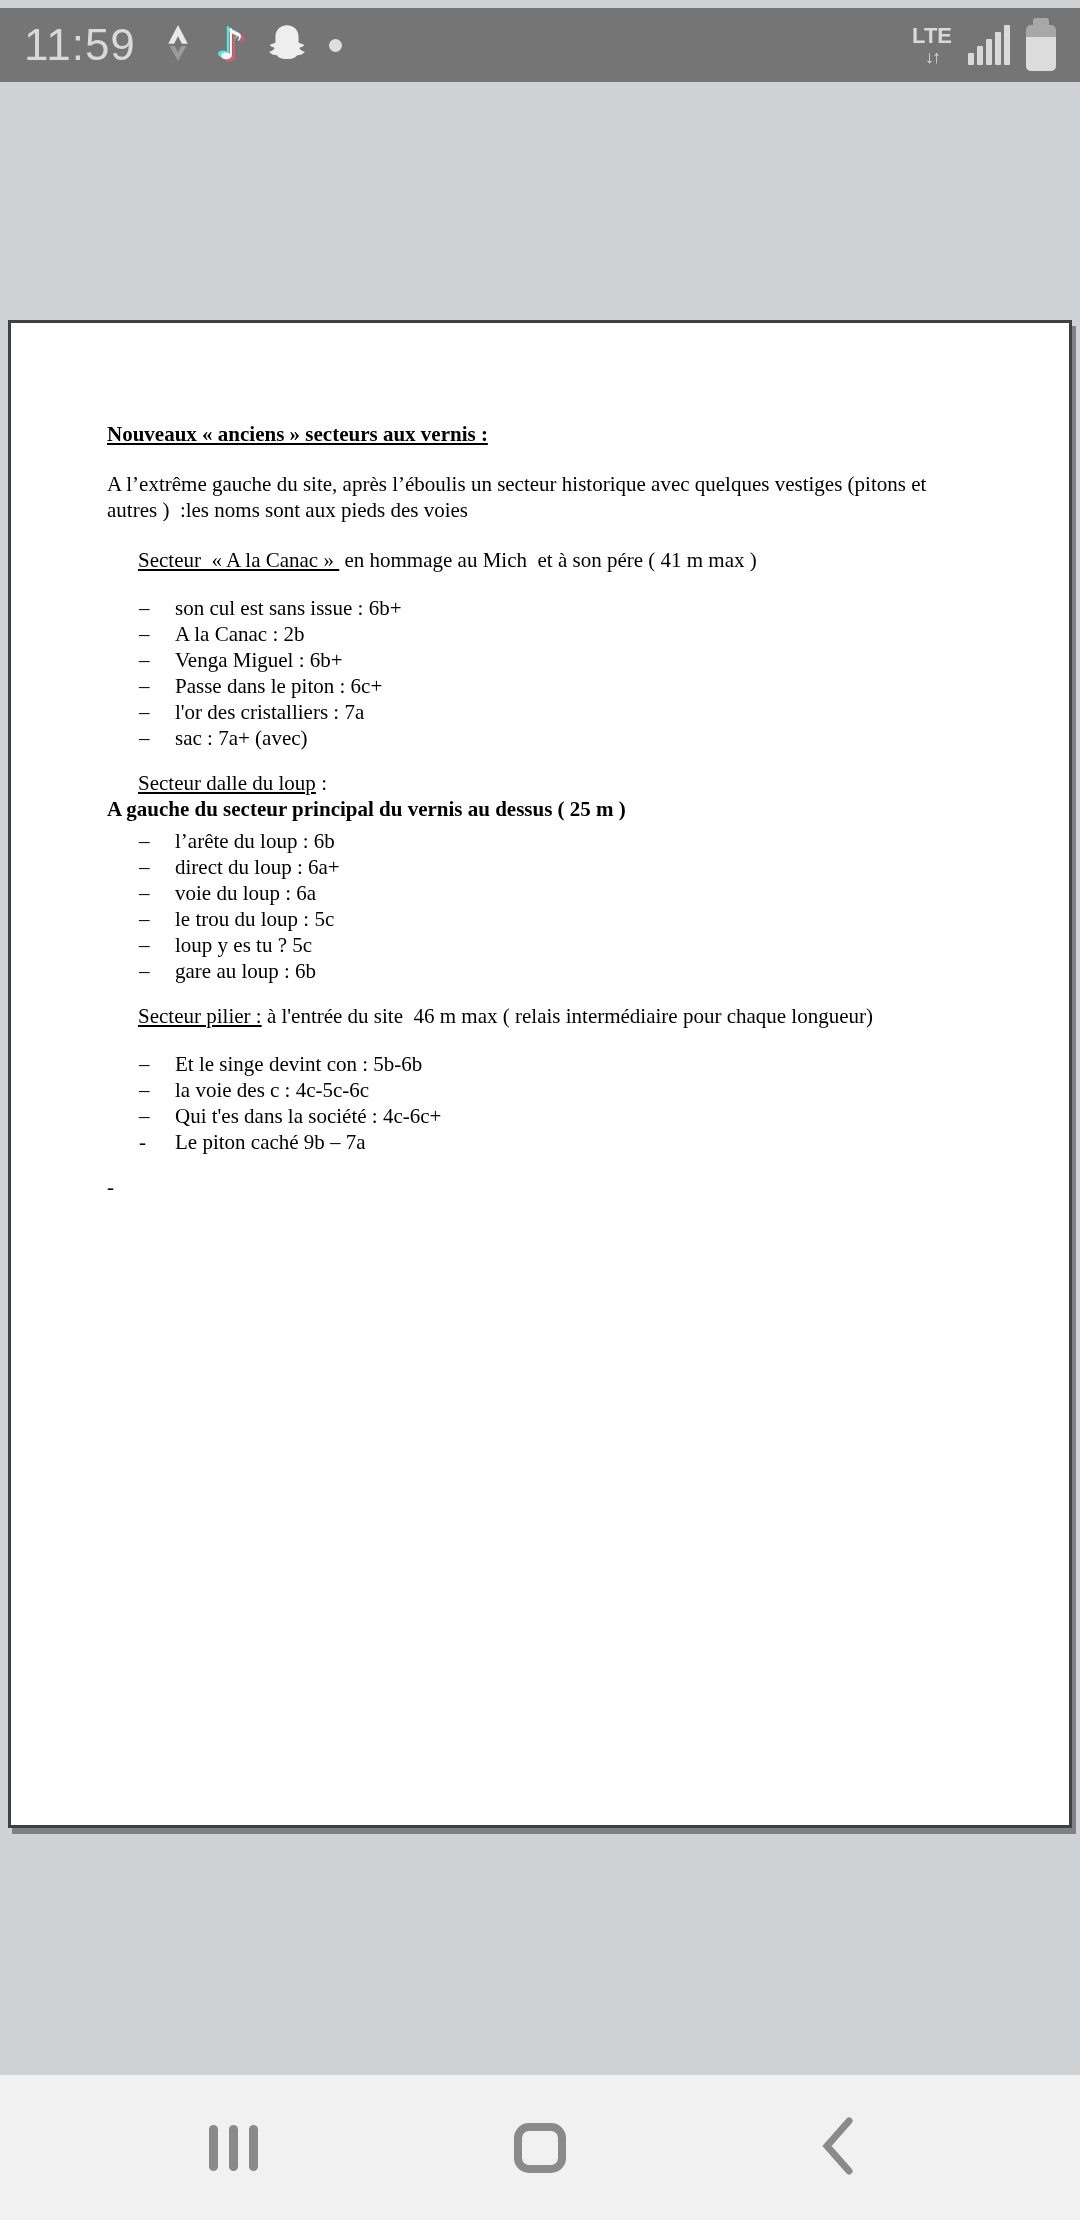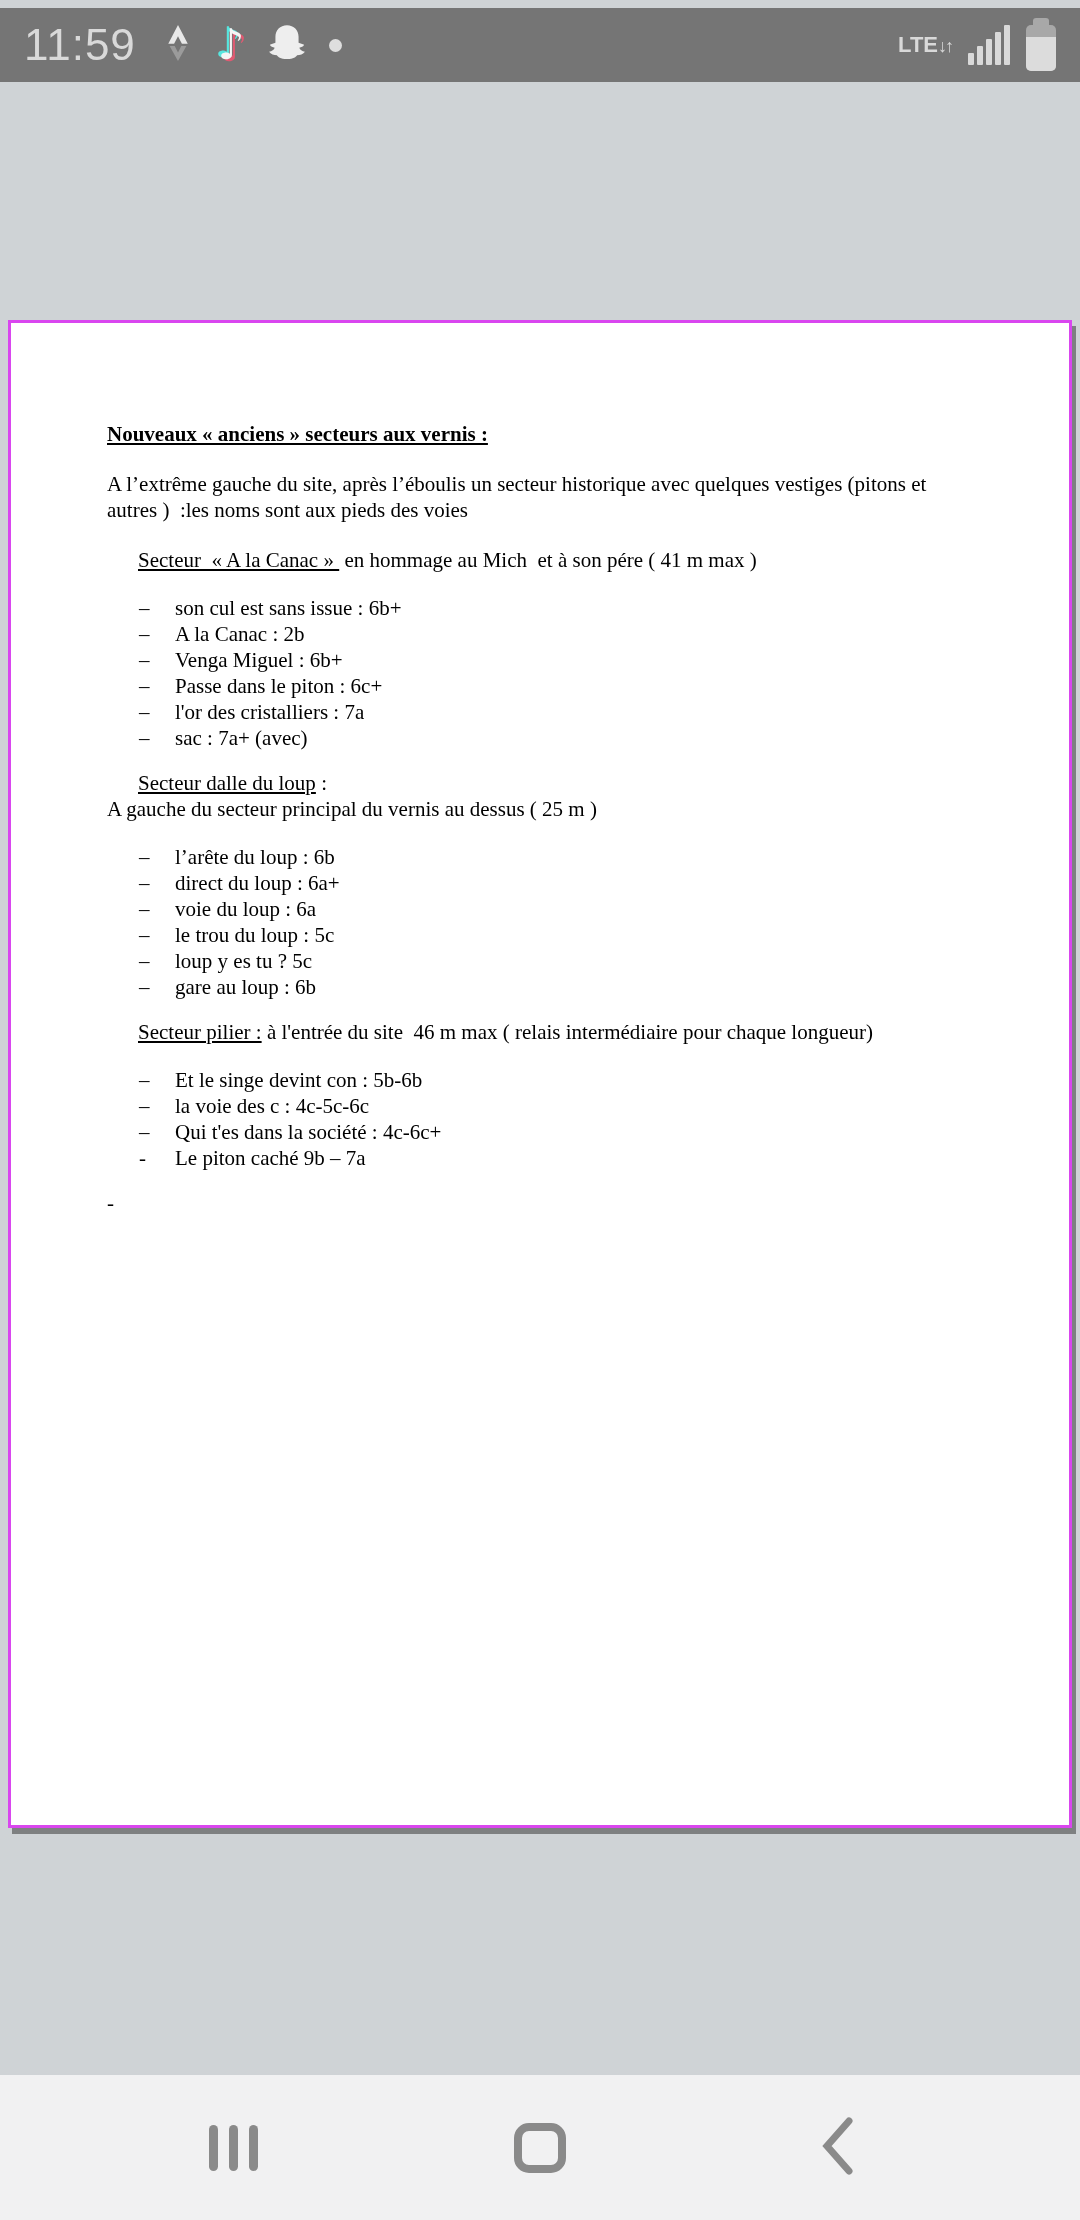--- a/index.html
+++ b/index.html
@@ -17,45 +17,45 @@
     font-family:"Liberation Sans", sans-serif; color:#d9d9d9;
   }
   .sb-time { font-size:44px; font-weight:400; letter-spacing:1px; margin-right:22px; }
   .sb-left-icons { display:flex; align-items:center; gap:20px; }
   .tiktok-note {
     font-family:"DejaVu Sans", sans-serif; font-size:42px; color:#f5f5f5; line-height:1;
     text-shadow:-3px -2px 0 #57e6df, 3px 2px 0 #e05a72;
   }
   .sb-dot { width:13px; height:13px; border-radius:50%; background:#dedede; }
   .sb-right { margin-left:auto; display:flex; align-items:center; gap:16px; }
-  .lte-block { display:flex; flex-direction:row; align-items:center; line-height:1; }
+  .lte-block { display:flex; flex-direction:column; align-items:center; line-height:1; }
   .lte-label { font-size:22px; font-weight:bold; color:#d9d9d9; }
   .lte-arrows { font-size:18px; letter-spacing:-2px; color:#d9d9d9; margin-top:1px; }
   .signal-bars { display:flex; align-items:flex-end; gap:3px; height:40px; }
   .signal-bars i { display:block; width:6px; background:#d9d9d9; border-radius:1px; }
   .battery { position:relative; width:30px; height:46px; margin-top:6px; }
   .battery .nub { position:absolute; top:-7px; left:7px; width:16px; height:8px; background:#a8a8a8; border-radius:3px 3px 0 0; }
   .battery .body { position:absolute; inset:0; background:#a8a8a8; border-radius:5px; overflow:hidden; }
   .battery .level { position:absolute; left:0; right:0; bottom:0; height:74%; background:#dcdcdc; }
 
   
   .doc-viewer { position:absolute; top:74px; left:0; width:1080px; height:2001px; }
   .page {
     position:absolute; left:8px; top:246px; width:1064px; height:1508px;
-    background:#ffffff; border:3px solid #d946ef;
+    background:#ffffff; border:3px solid #404040;
     box-shadow:4px 6px 0 rgba(60,60,60,0.55);
     padding:98px 56px 0 96px;
     font-size:21px; line-height:26px;
   }
   .pre { white-space:pre-wrap; }
   .doc-title { font-weight:bold; text-decoration:underline; margin-bottom:24px; }
   .doc-intro { max-width:862px; margin-bottom:24px; }
   .sec-heading { margin-left:31px; margin-bottom:22px; }
   .sec-heading .u { text-decoration:underline; }
-  .sec-subline { margin-top:-22px; margin-bottom:22px; }
+  .sec-subline { margin-top:-22px; margin-bottom:6px;font-weight:bold; }
   .route-list { list-style:none; margin-bottom:19px; }
   .route-item { display:flex; }
   .route-marker { width:36px; margin-left:32px; flex:none; }
   .trailing-dash { margin-top:3px; }
 
   
   .nav-bar {
     position:absolute; left:0; bottom:0; width:100%; height:145px;
     background:#f1f1f2; display:flex; align-items:center;
   }

